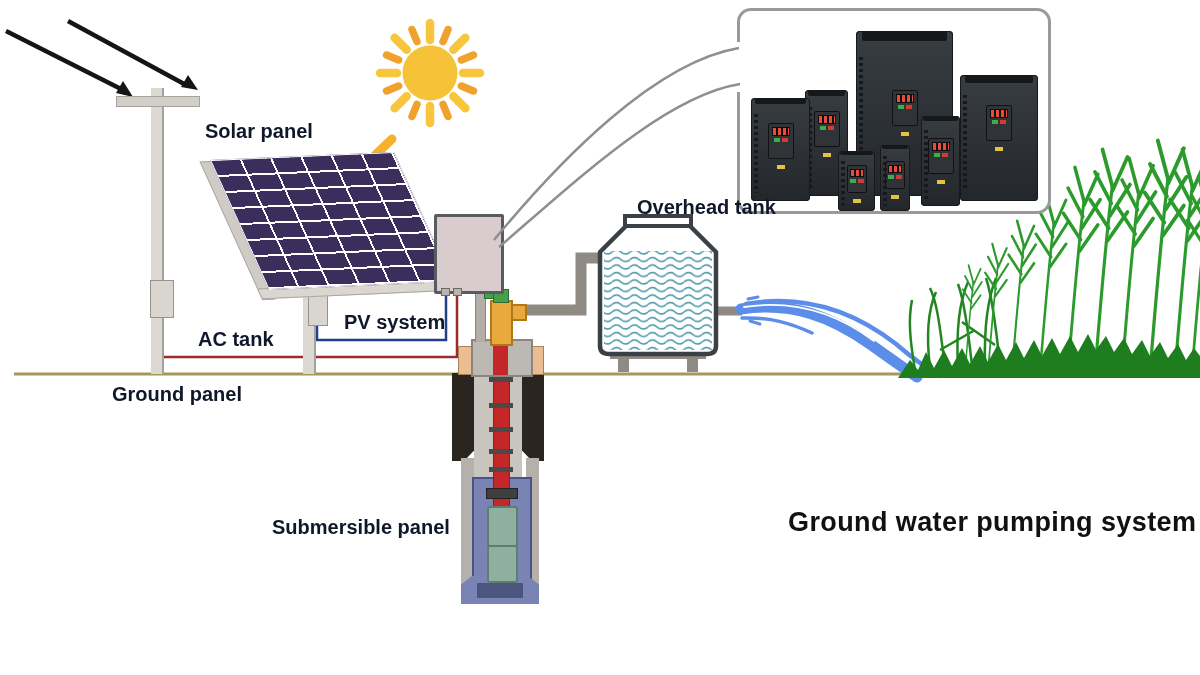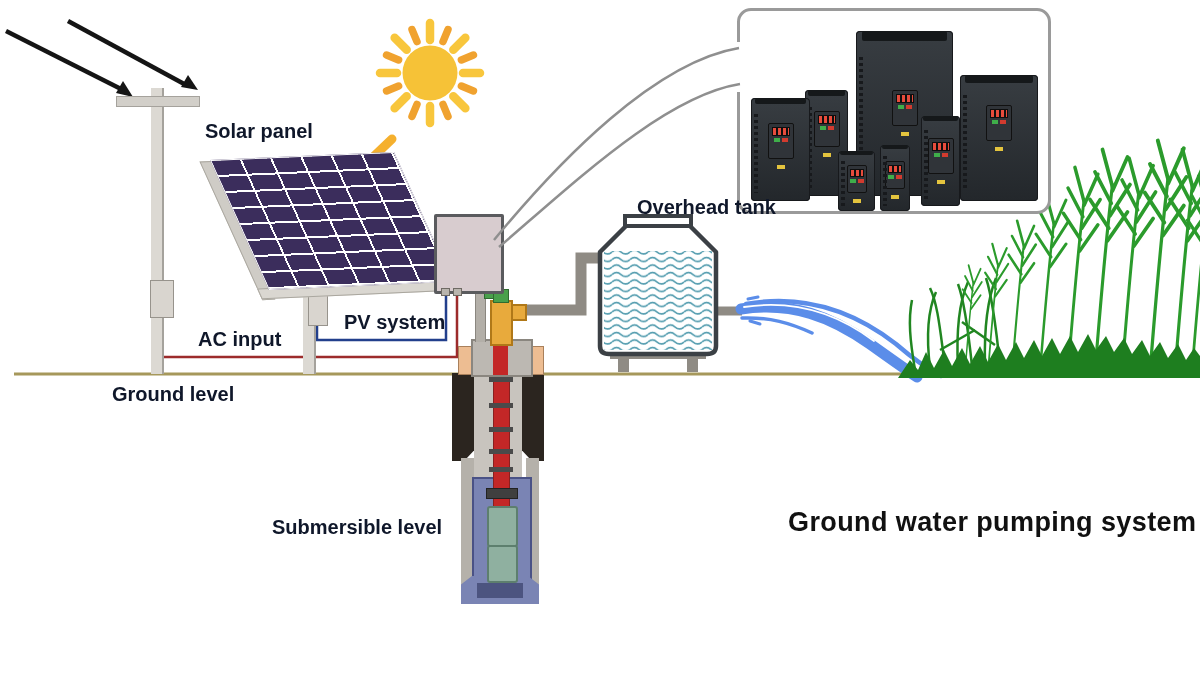--- a/index.html
+++ b/index.html
@@ -307,20 +307,20 @@
 
   <svg class="layer" width="1200" height="675" viewBox="0 0 1200 675" style="z-index:5;">
     <rect x="733" y="42" width="8" height="50" fill="#ffffff"></rect>
     <g fill="none" stroke="#8f8f8f" stroke-width="2.5">
       <path d="M494,240 C560,160 655,62 739,48"></path>
       <path d="M499,247 C575,182 665,96 740,84"></path>
     </g>
   </svg>
 
   <div class="lbl" style="left:205px;top:120px;">Solar panel</div>
-  <div class="lbl" style="left:198px;top:328px;">AC input</div>
+  <div class="lbl" style="left:198px;top:328px;">AC tank</div>
   <div class="lbl" style="left:344px;top:311px;">PV system</div>
-  <div class="lbl" style="left:112px;top:383px;">Ground level</div>
+  <div class="lbl" style="left:112px;top:383px;">Ground panel</div>
   <div class="lbl" style="left:601px;top:196px;margin-left:36px;">Overhead tank</div>
-  <div class="lbl" style="left:272px;top:516px;">Submersible level</div>
+  <div class="lbl" style="left:272px;top:516px;">Submersible panel</div>
   <div class="title" style="left:788px;top:507px;">Ground water pumping system</div>
 
 </div>
 
 </body></html>

